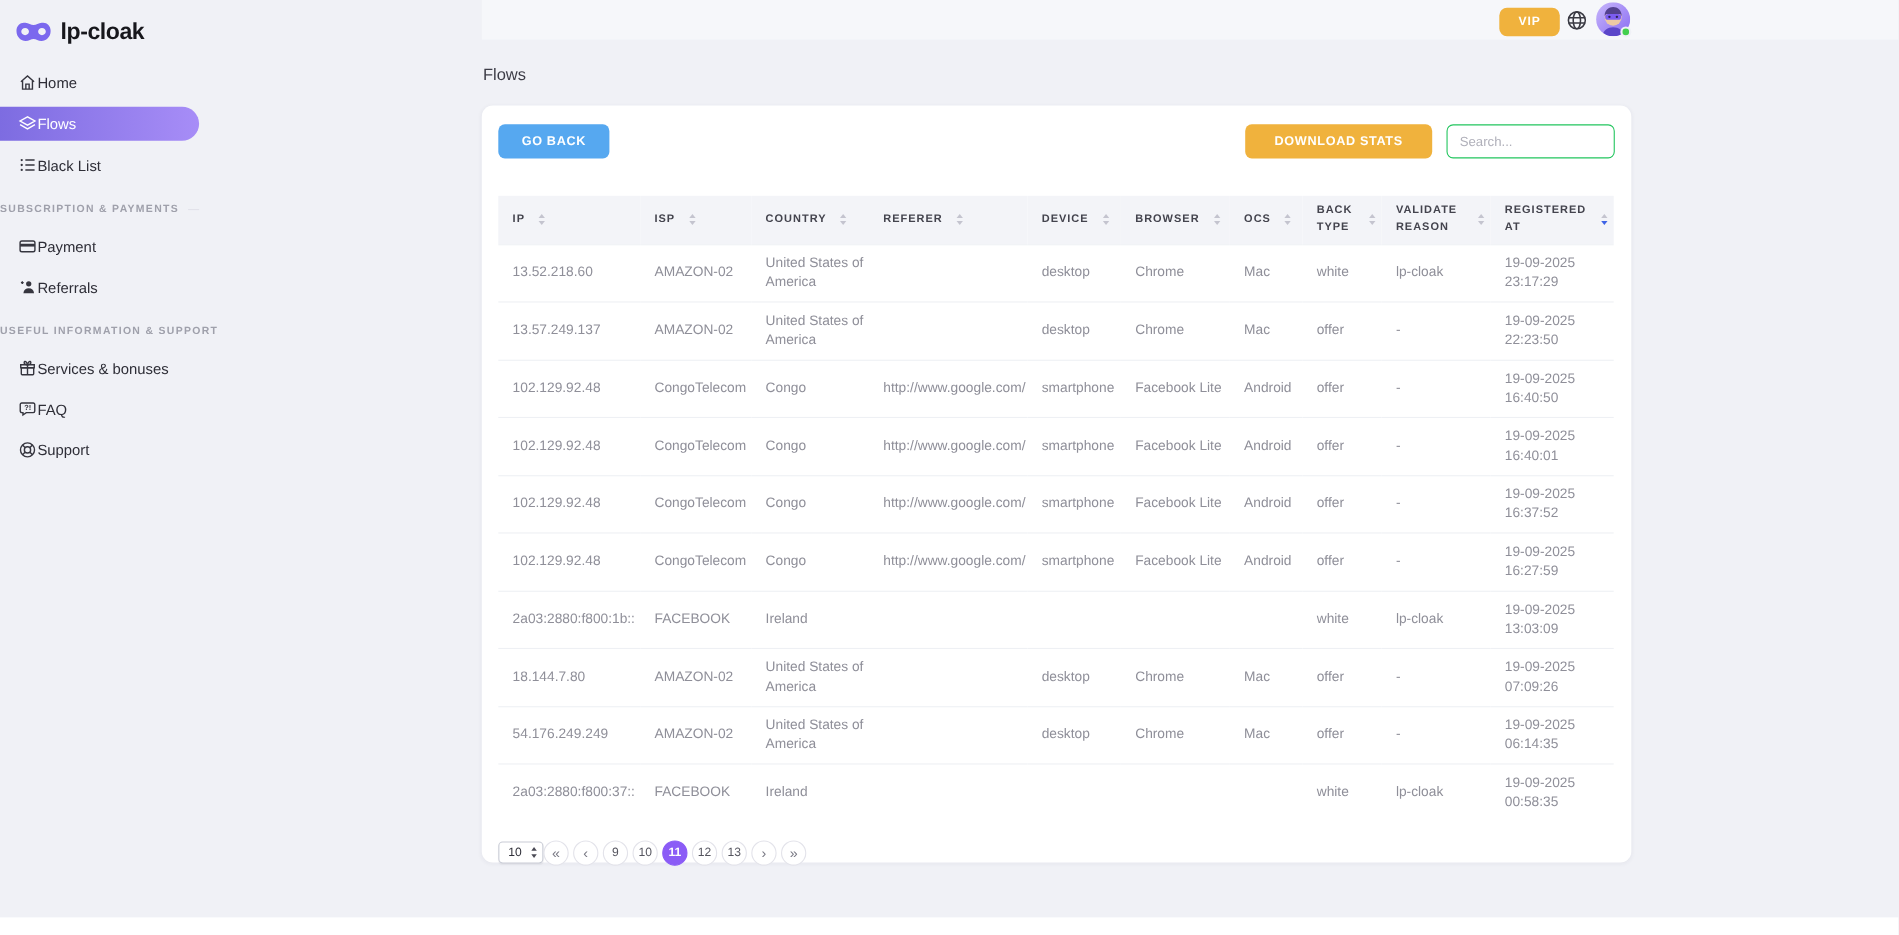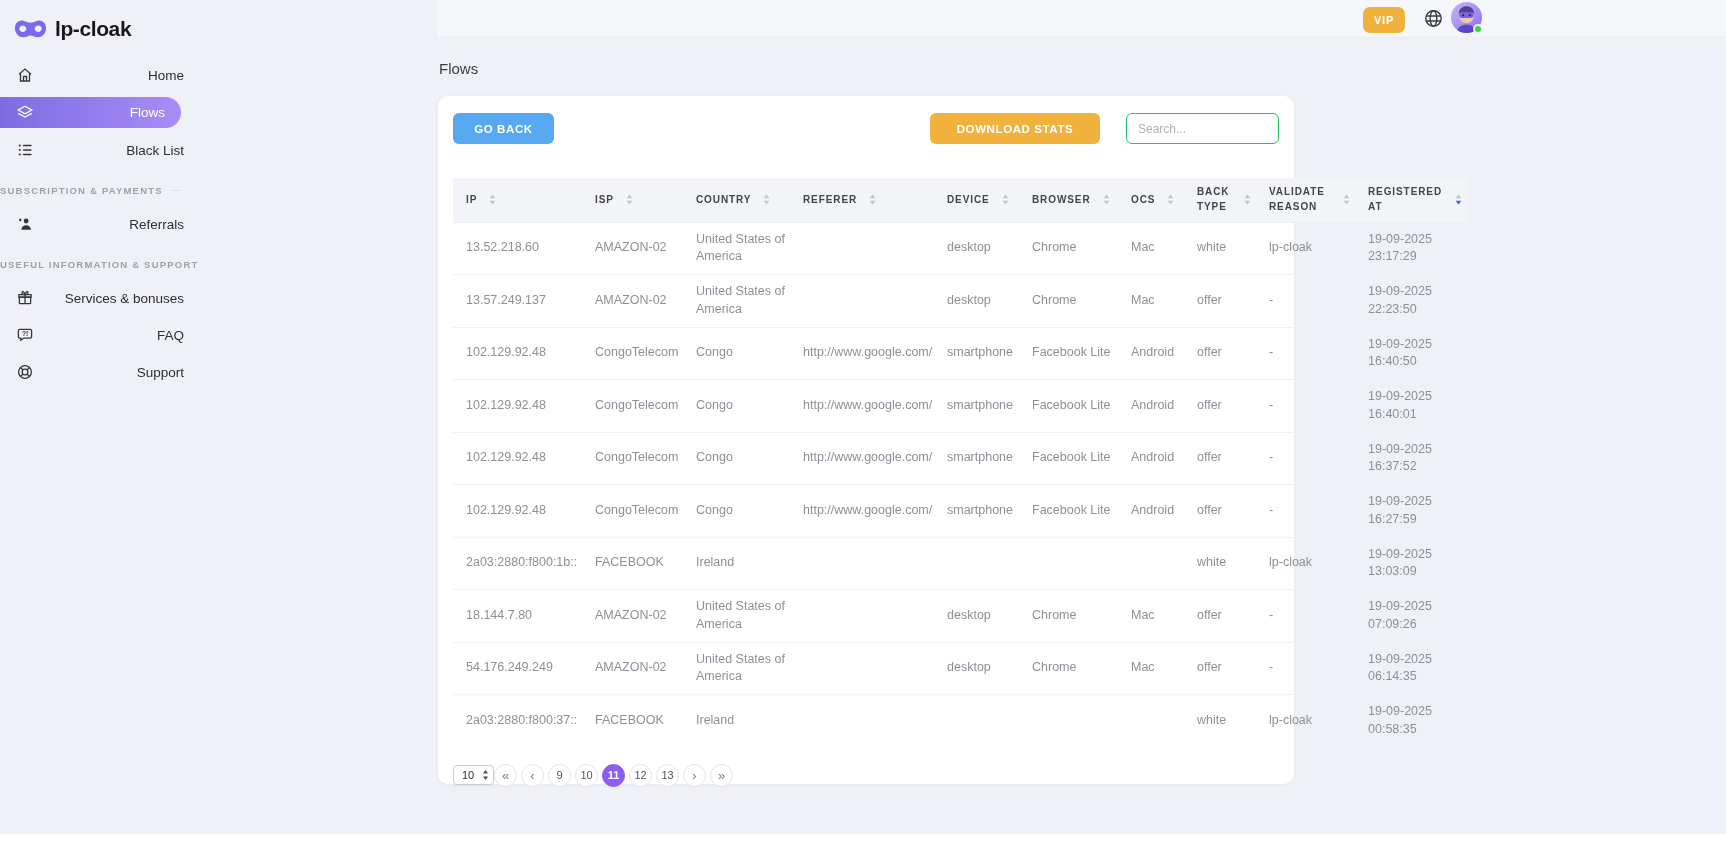--- a/index.html
+++ b/index.html
@@ -14,49 +14,49 @@
   .topband { position:absolute; left:438px; top:0; width:1288px; height:36px; background:#f6f7fa; }
   .bottom-strip { position:absolute; left:0; bottom:0; width:100%; height:16px; background:#ffffff; }
 
   
   .sidebar { position:absolute; left:0; top:0; width:200px; height:100%; }
   .logo { display:flex; align-items:center; gap:8px; padding:12px 14px 0 14px; height:46px; cursor:pointer; }
   .logo svg { width:33px; height:22px; }
   .logo .brand { font-size:21px; font-weight:800; color:#17171c; letter-spacing:-0.4px; }
   .nav { padding-top:14px; }
   .nav-item { display:flex; align-items:center; height:30px; padding:0 16px; margin-bottom:7px;
-              font-size:13.5px; color:#2e2e37; cursor:pointer;justify-content:space-between; }
+              font-size:13.5px; color:#2e2e37; cursor:pointer; }
   .nav-item .nico { display:flex; width:18px; height:18px; color:#36363f; }
   .nav-item svg { width:18px; height:18px; stroke:currentColor; fill:none; stroke-width:1.7; }
   .nav-item.active { width:181px; height:31px; border-radius:0 20px 20px 0;
               background:linear-gradient(90deg,#7d6ce1,#a78df7); color:#fff; }
   .nav-item.active .nico { color:#ffffff; }
   .sec { display:flex; align-items:center; margin:20px 0 13px 0;
          font-size:9.5px; font-weight:700; letter-spacing:1.2px; color:#9fa0ab; white-space:nowrap; }
   .sec::after { content:""; flex:1; height:1px; background:#e2e2ea; margin:0 19px 0 8px; }
 
   
-  .vip { position:absolute; left:1363px; top:7px; width:42px; height:26px; border:none; border-radius:7px;
+  .vip { position:absolute; left:1363px; top:7px; width:55px; height:26px; border:none; border-radius:7px;
          background:#f0b23d; color:#fff; font-weight:700; font-size:11px; letter-spacing:0.8px;
          font-family:inherit; cursor:pointer; }
   .globe { position:absolute; left:1423px; top:8px; width:21px; height:21px; color:#3a3a43; cursor:pointer; }
   .globe svg { width:21px; height:21px; stroke:currentColor; fill:none; stroke-width:1.6; }
   .avatar { position:absolute; left:1451px; top:2px; width:31px; height:31px; border-radius:50%; cursor:pointer; }
   .avatar .dot { position:absolute; right:-1px; bottom:-1px; width:10px; height:10px; border-radius:50%;
                  background:#43cf4e; border:2px solid #f0f1f6; }
 
   
   .page-title { position:absolute; left:439px; top:60px; font-size:15px; font-weight:500; color:#3d3d47; }
-  .card { position:absolute; left:438px; top:96px; width:856px; height:688px; background:#fff;
+  .card { position:absolute; left:438px; top:96px; width:1045px; height:688px; background:#fff;
           border-radius:10px; box-shadow:0 1px 4px rgba(35,35,80,0.05); }
   .toolbar { display:flex; justify-content:space-between; align-items:center; padding:17px 15px 34px 15px; }
   .btn { border:none; border-radius:6px; height:31px; color:#fff; font-size:11.5px; font-weight:700;
          letter-spacing:0.6px; font-family:inherit; cursor:pointer; }
   .btn-goback { width:101px; background:#56a8f0; }
-  .toolbar-right { display:flex; align-items:flex-start; gap:26px;padding-left:31px; }
+  .toolbar-right { display:flex; align-items:flex-start; gap:13px;padding-left:31px; }
   .btn-download { width:170px; background:#f0b23d; }
   .search { width:153px; height:31px; border:1px solid #22c55e; border-radius:6px; padding:0 11px;
             font-size:12px; color:#55555f; font-family:inherit; background:#fff; }
   .search::placeholder { color:#b0b0ba; }
 
   
   table { width:1014px; margin:0 15px; border-collapse:collapse; table-layout:fixed; }
   thead th { background:#f3f4f8; height:44px; padding:0 4px 0 13px; text-align:left; vertical-align:middle; cursor:pointer; }
   .thwrap { display:flex; align-items:center; gap:11px; }
   .th-label { font-size:10px; font-weight:700; letter-spacing:0.9px; color:#44444e; line-height:1.45; }
@@ -121,20 +121,29 @@
             <path d="M10 6h10M10 12h10M10 18h10"></path>
           </svg>
       </span>
       <span>Black List</span>
     </div>
 
     <div class="sec">
         <span>SUBSCRIPTION &amp; PAYMENTS</span>
       </div>
 
+    <div class="nav-item">
+      <span class="nico">
+        <svg viewBox="0 0 24 24">
+            <rect x="3" y="5.5" width="18" height="13" rx="2.2"></rect>
+            <rect x="3" y="8.8" width="18" height="3.4" fill="currentColor" stroke="none"></rect>
+          </svg>
+      </span>
+      <span>Payment</span>
+    </div>
     <div class="nav-item">
       <span class="nico">
         <svg viewBox="0 0 24 24">
             <circle cx="13.5" cy="8" r="3.2" fill="currentColor" stroke="none"></circle>
             <path d="M7 19.5c.4-4 3-6 6.5-6s6.1 2 6.5 6z" fill="currentColor" stroke="none"></path>
             <path d="M4 6.5h3.4M5.7 4.8v3.4" stroke-width="1.6"></path>
           </svg>
       </span>
       <span>Referrals</span>
     </div>

